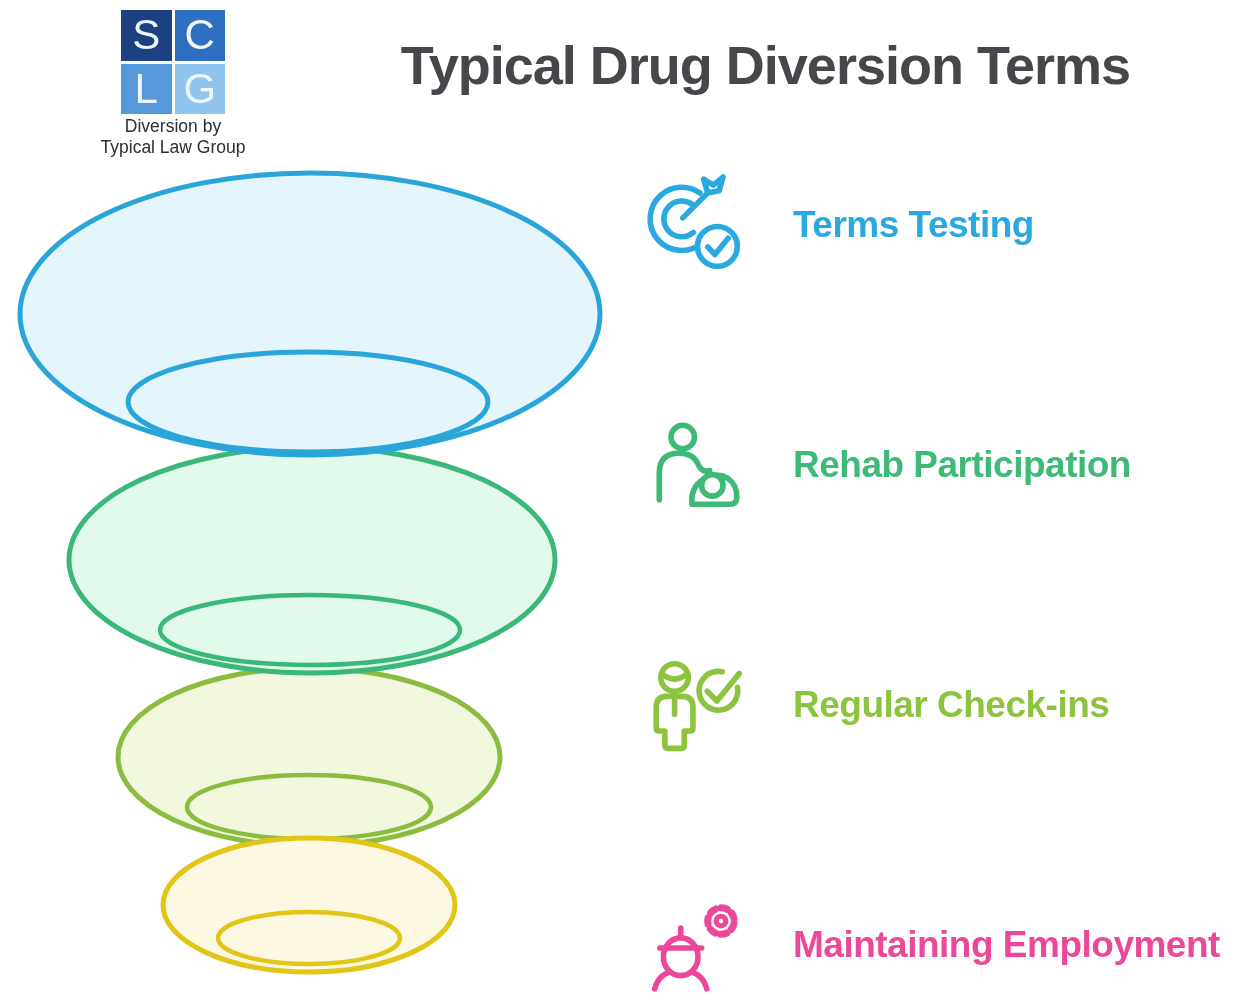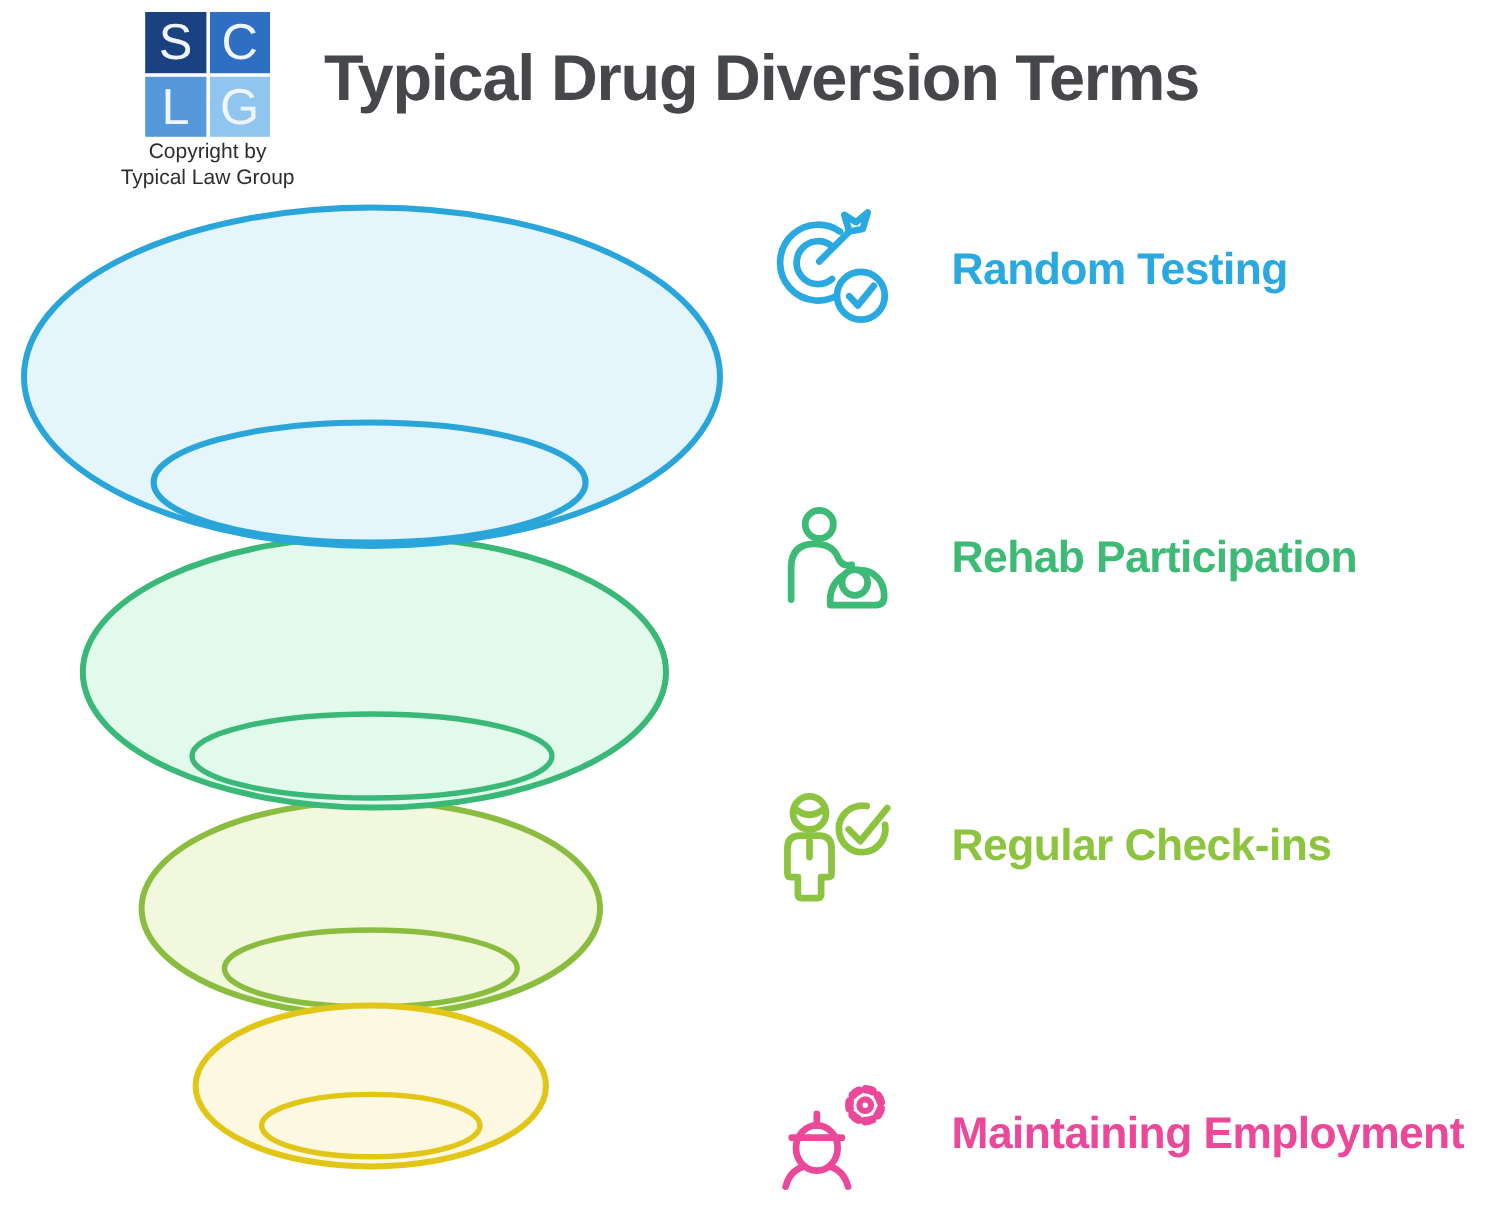--- a/index.html
+++ b/index.html
@@ -6,21 +6,21 @@
   #stage{position:relative;width:1257px;height:1008px;background:#fff;overflow:hidden;
          font-family:"Liberation Sans",sans-serif;}
 
   
   .logo-wrap{position:absolute;left:85px;top:10px;width:176px;text-align:center;}
   .logo-grid{width:104px;height:104px;margin:0 auto;display:grid;
              grid-template-columns:1fr 1fr;grid-template-rows:1fr 1fr;gap:3px;background:#fff;}
   .logo-cell{display:flex;align-items:center;justify-content:center;
              color:#eef5fc;font-size:42px;font-weight:400;line-height:1;}
   .logo-copy{margin-top:2px;font-size:17.5px;line-height:1.22;color:#2e2e2e;font-weight:400;}
-  .page-title{position:absolute;left:270px;top:34px;width:860px;text-align:left;
+  .page-title{position:absolute;left:270px;top:34px;width:860px;text-align:right;
               font-size:54px;font-weight:700;letter-spacing:-1px;color:#46474b;white-space:nowrap;}
 
   
   .funnel-svg{position:absolute;left:0;top:160px;}
 
   
   .row{position:absolute;left:645px;width:612px;height:124px;}
   .row .icon{position:absolute;left:0;top:50%;transform:translateY(-50%);width:102px;height:102px;display:block;}
   .row .icon svg{display:block;}
   .row .label{position:absolute;left:148px;top:50%;transform:translateY(-50%);
@@ -32,21 +32,21 @@
 <div id="stage">
 
   <div class="logo-wrap">
     <div class="logo-grid">
       <div class="logo-cell" style="background: rgb(27, 66, 128);">S</div>
       <div class="logo-cell" style="background: rgb(47, 111, 193);">C</div>
       <div class="logo-cell" style="background: rgb(85, 153, 219);">L</div>
       <div class="logo-cell" style="background: rgb(143, 197, 239);">G</div>
     </div>
     <div class="logo-copy">
-      <div>Copyright by</div>
+      <div>Diversion by</div>
       <div>Typical Law Group</div>
     </div>
   </div>
 
   <div class="page-title">Typical Drug Diversion Terms</div>
 
   <svg class="funnel-svg" width="628" height="848" viewBox="0 0 628 848">
 
     <ellipse cx="309" cy="597" rx="191" ry="89" stroke-width="5" fill="#f1f8de" stroke="#8abc3f"></ellipse>
     <ellipse cx="309" cy="647" rx="122" ry="32" fill="none" stroke-width="4.5" stroke="#8abc3f"></ellipse>
@@ -67,21 +67,21 @@
         <g stroke="currentColor" fill="none" stroke-width="5.5" stroke-linecap="round" stroke-linejoin="round">
           <circle cx="36" cy="44" r="31" stroke-dasharray="138 57" transform="rotate(49.5 36 44)"></circle>
           <circle cx="36" cy="44" r="17.5" stroke-dasharray="78 32" transform="rotate(49.5 36 44)"></circle>
           <path d="M 37,43 L 61,19"></path>
           <path d="M 61.5,18.5 L 57.5,5 L 67,11 L 76.5,3 L 72.5,16.5 Z"></path>
           <circle cx="71" cy="71" r="19.5" fill="#ffffff"></circle>
           <path d="M 61.5,71.5 L 68.5,79 L 81.5,63"></path>
         </g>
       </svg>
     </span>
-    <div class="label">Random Testing</div>
+    <div class="label">Terms Testing</div>
   </div>
 
   <div class="row" style="top: 403px; color: rgb(61, 187, 118);">
     <span class="icon">
       <svg viewBox="0 0 100 100" width="102" height="102">
         <g stroke="currentColor" fill="none" stroke-width="5.5" stroke-linecap="round" stroke-linejoin="round">
           <circle cx="37" cy="22.5" r="11.5"></circle>
           <path d="M 14,84 L 14,58 Q 14,38.5 33,38.5 Q 47.5,38.5 52,49 Q 55.5,58 63.5,55.5"></path>
           <path d="M 46,88.5 Q 44.5,72 57,64 Q 70,56.5 81,63 Q 90.5,69.5 90,82 Q 89.8,88.5 83,88.5 L 52,88.5 Q 46.5,88.5 46,88.5 Z"></path>
           <circle cx="66" cy="70" r="10.5" fill="#ffffff"></circle>

